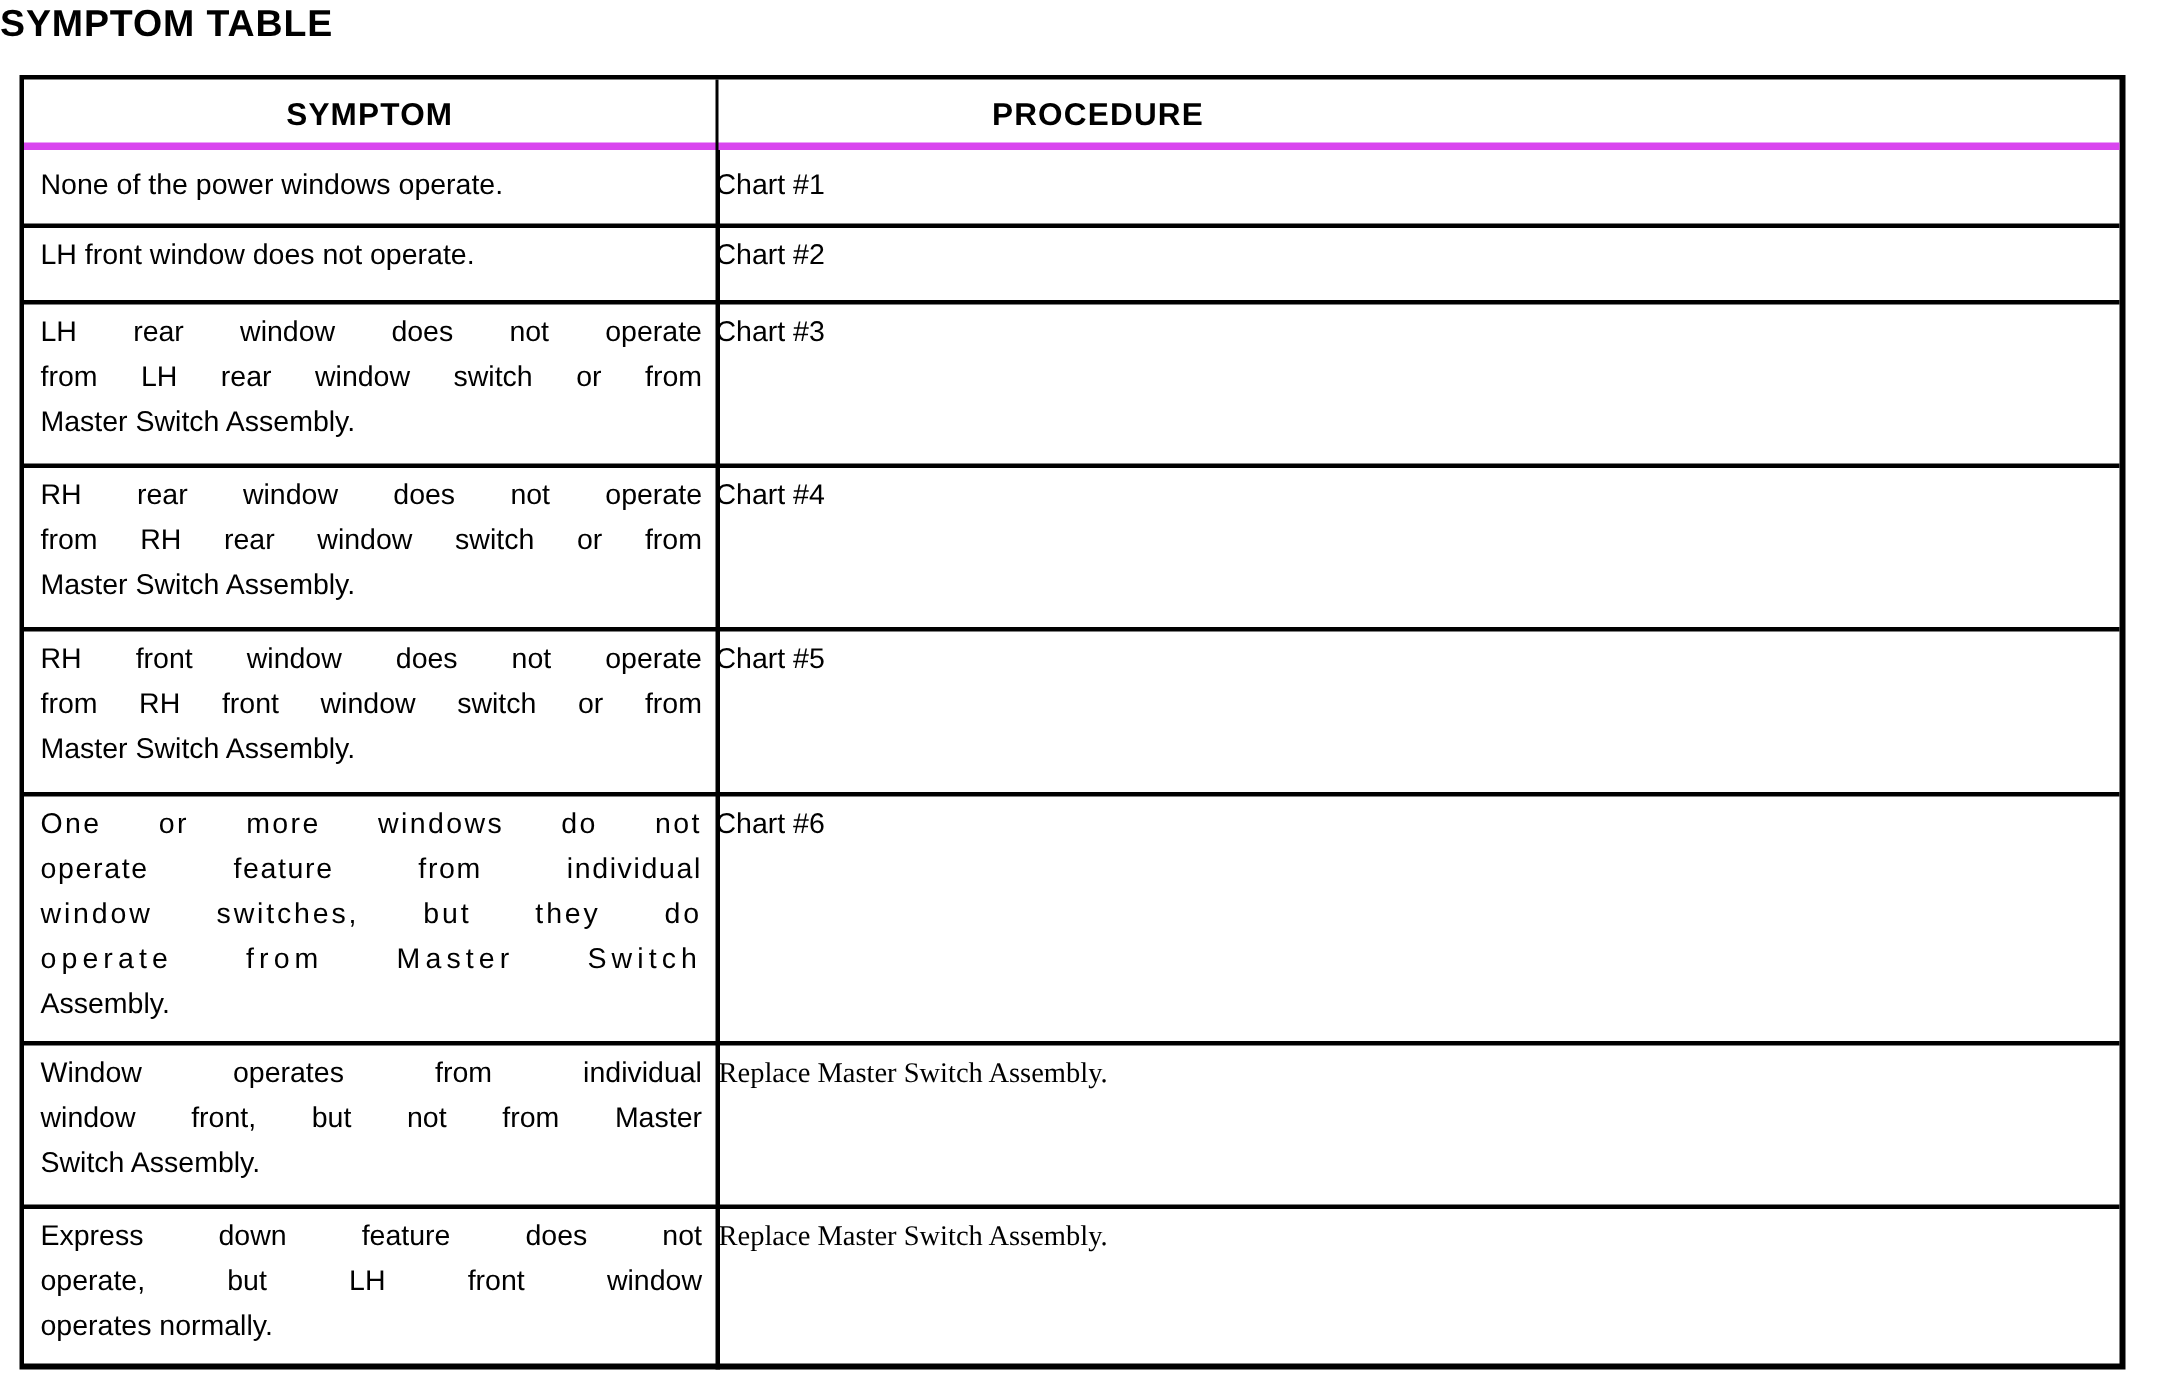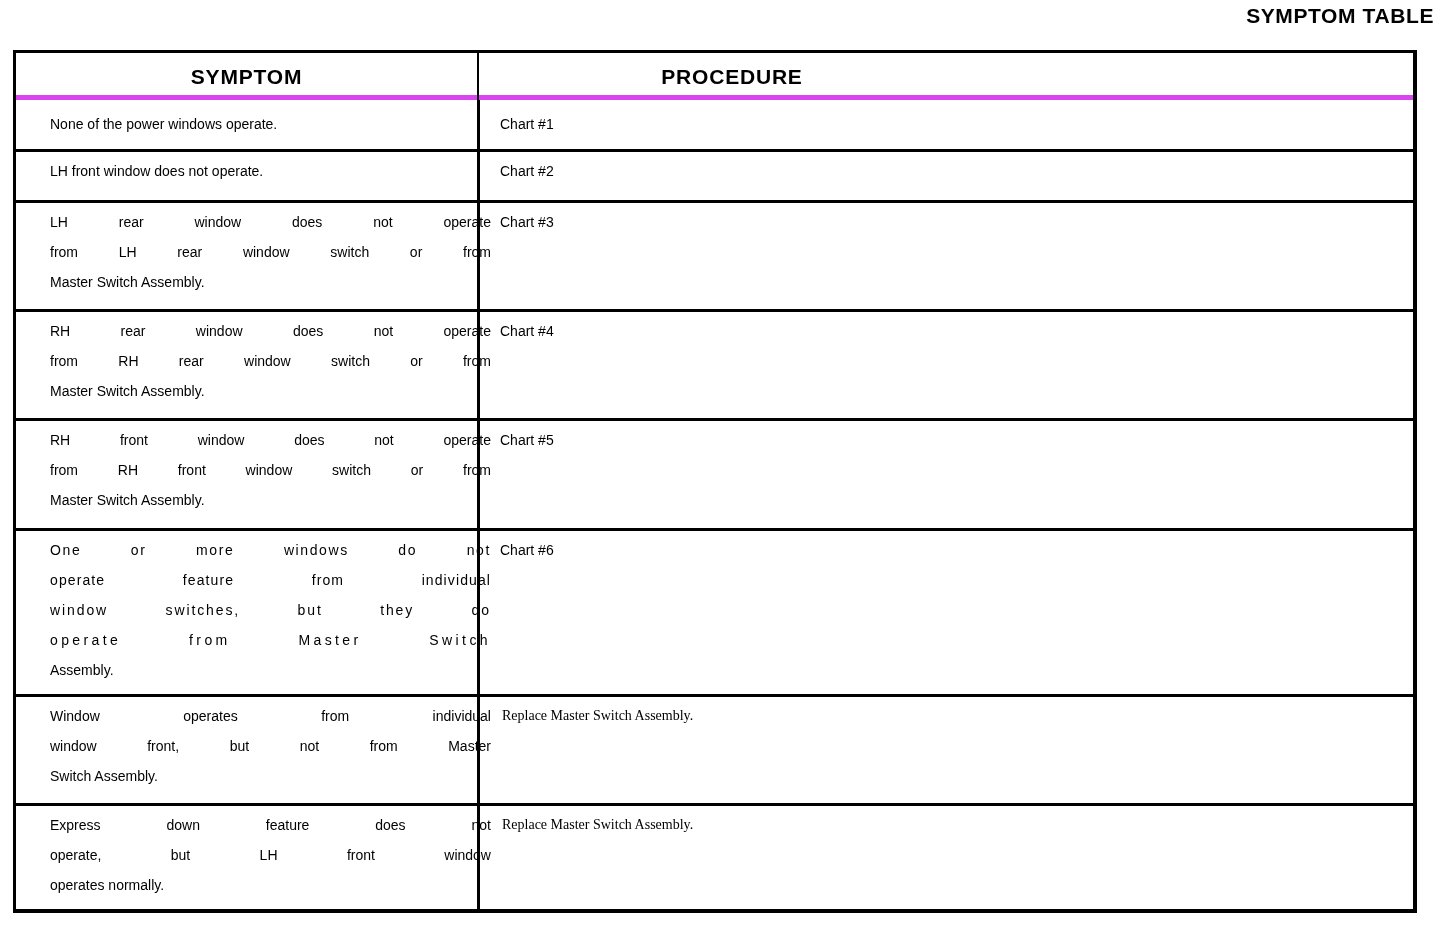--- a/index.html
+++ b/index.html
@@ -17,22 +17,22 @@
     overflow: hidden;
     -webkit-font-smoothing: none;
   }
 
   
   .page-title {
     position: absolute;
     left: 0;
     top: 1px;
     width: 1434px;
-    text-align: right;
-    font-size: 21px;
+    text-align: left;
+    font-size: 25px;
     font-weight: bold;
     letter-spacing: 0.6px;
     line-height: 30px;
   }
 
   
   .table-wrap {
     position: absolute;
     left: 13px;
     top: 50px;
@@ -89,24 +89,23 @@
     width: 100%;
     box-sizing: border-box;
     border-bottom: 3px solid #000;
   }
   .row.last { border-bottom: 0; }
 
   .cell {
     position: absolute;
     top: 0;
     box-sizing: border-box;
-    font-size: 14px;
+    font-size: 19px;
     line-height: 30px;
     padding-top: 4px;
-    margin-left: 23px;
   }
   .cell-symptom {
     left: 0;
     width: 461px;
     padding-left: 11px;
     padding-right: 9px;
     text-align: justify;
     text-align-last: left;
   }
   .cell-symptom > .ln {

